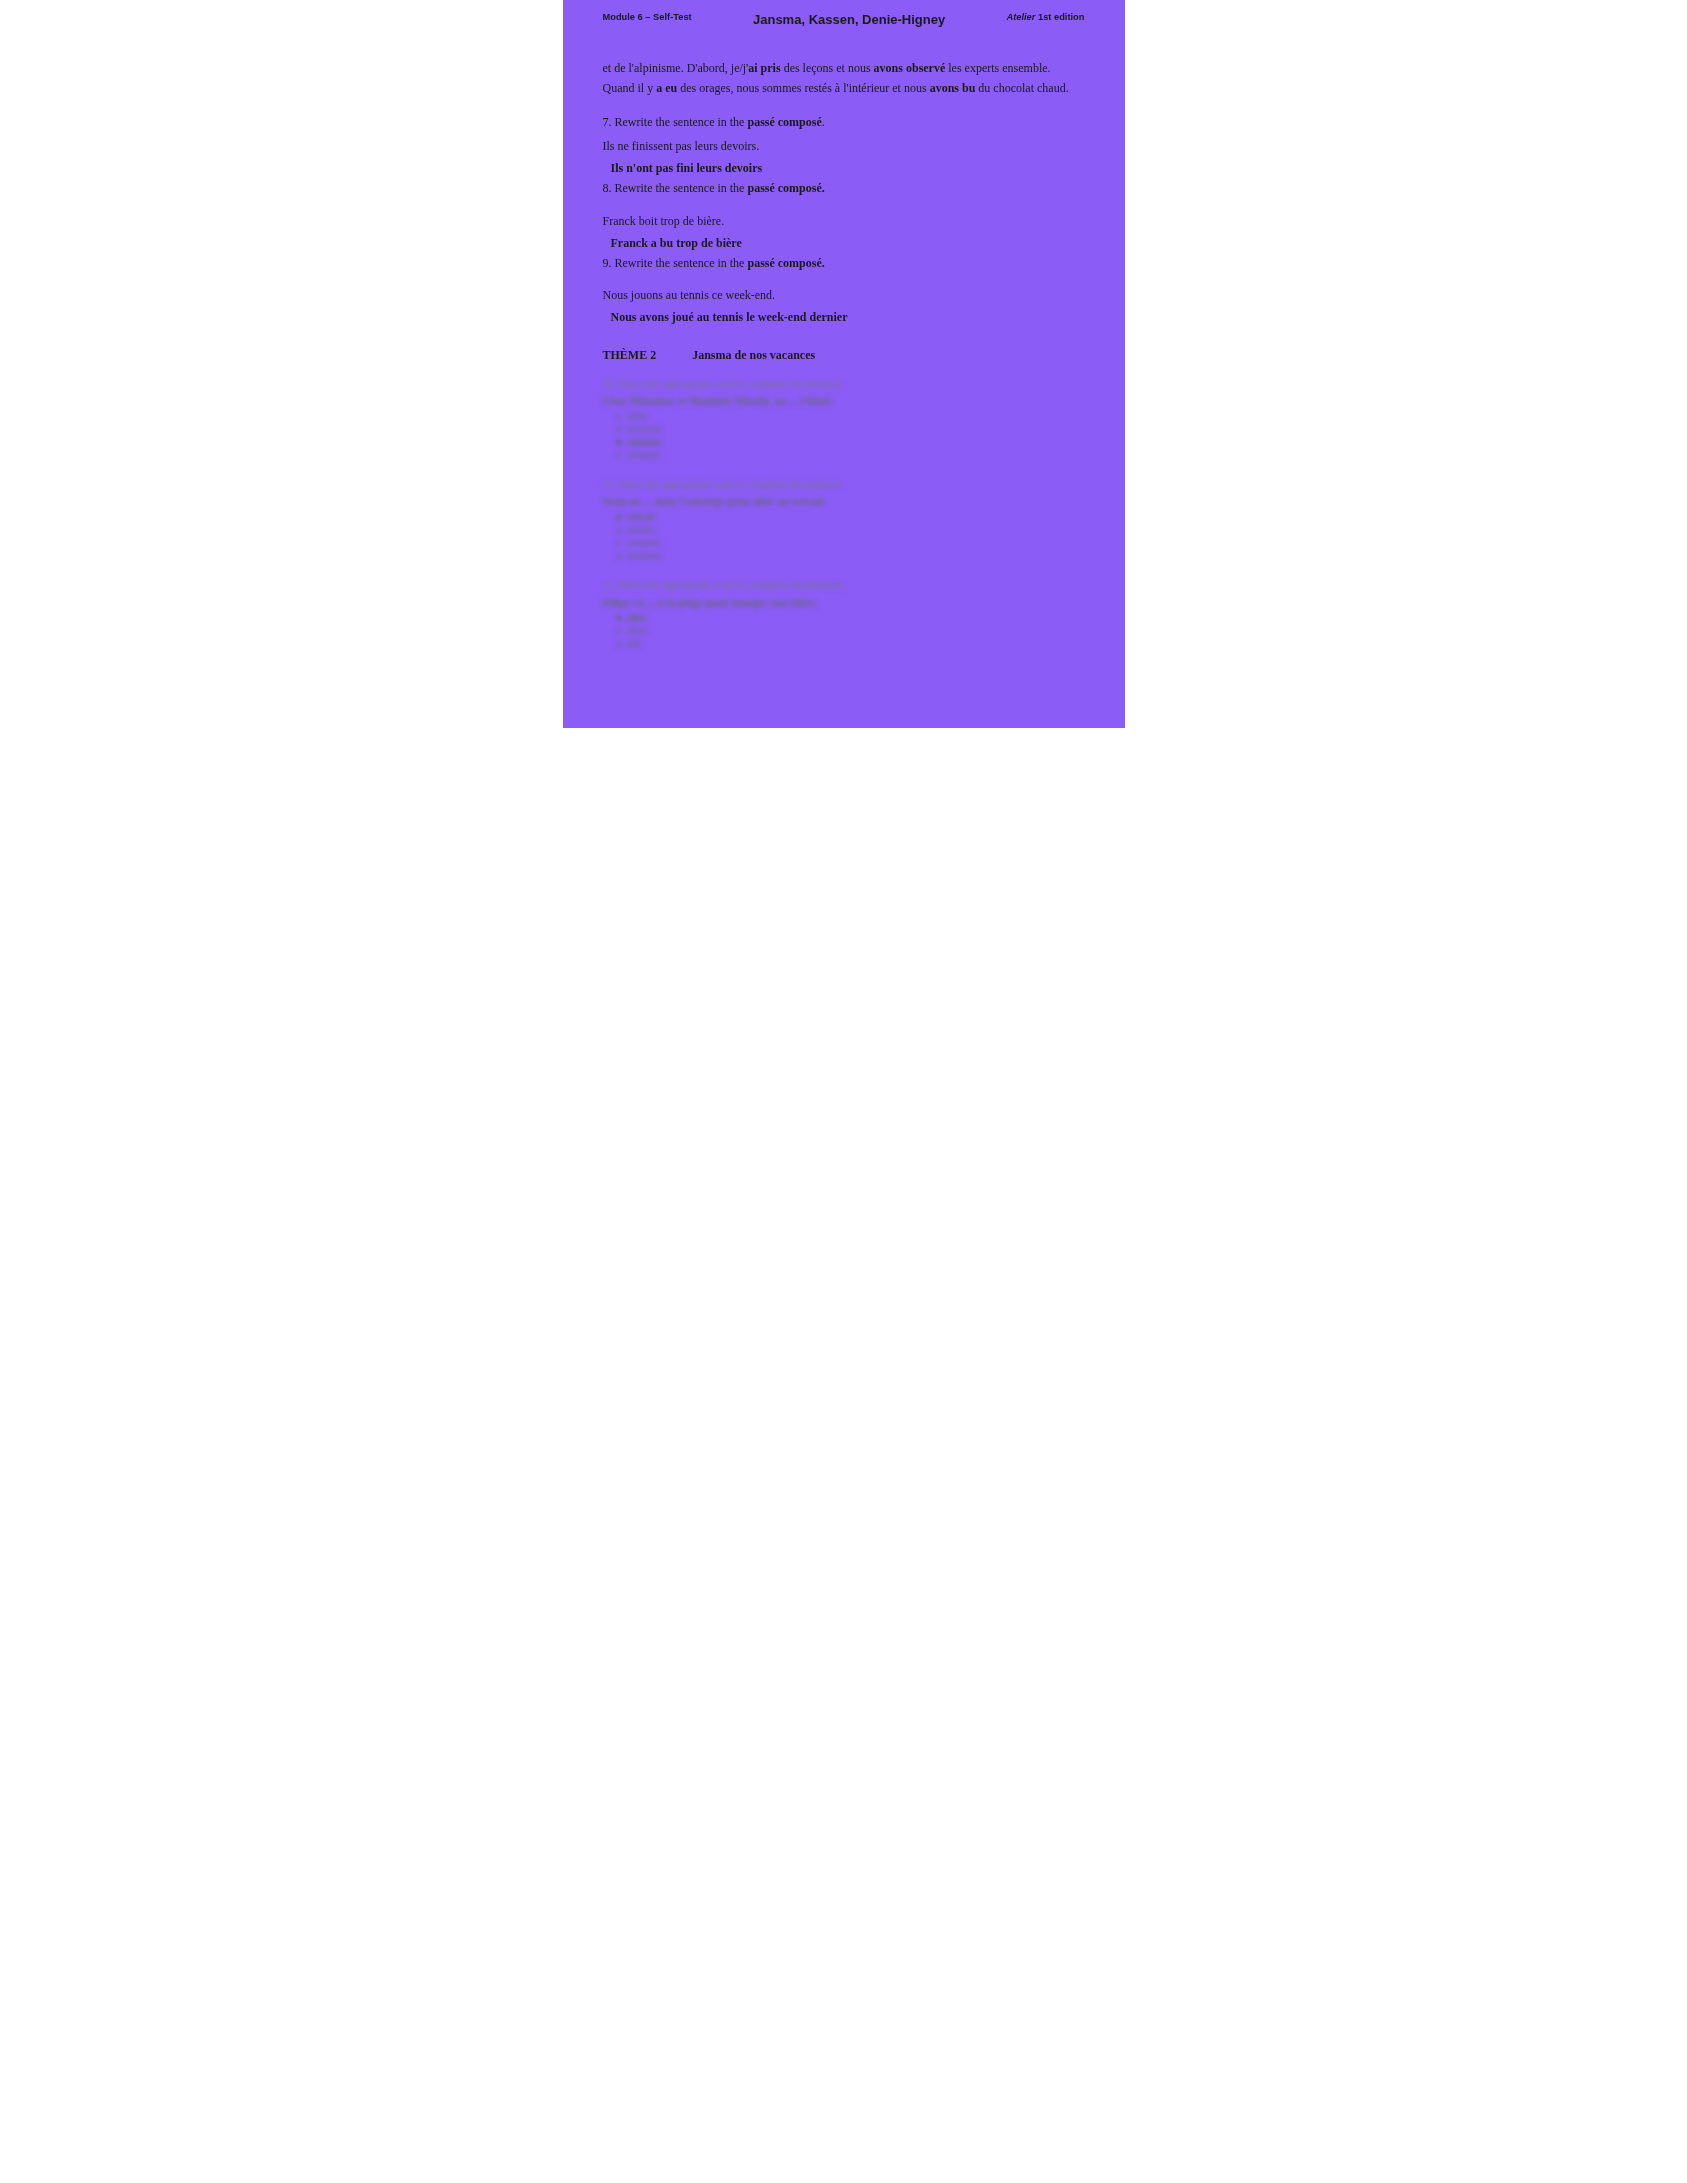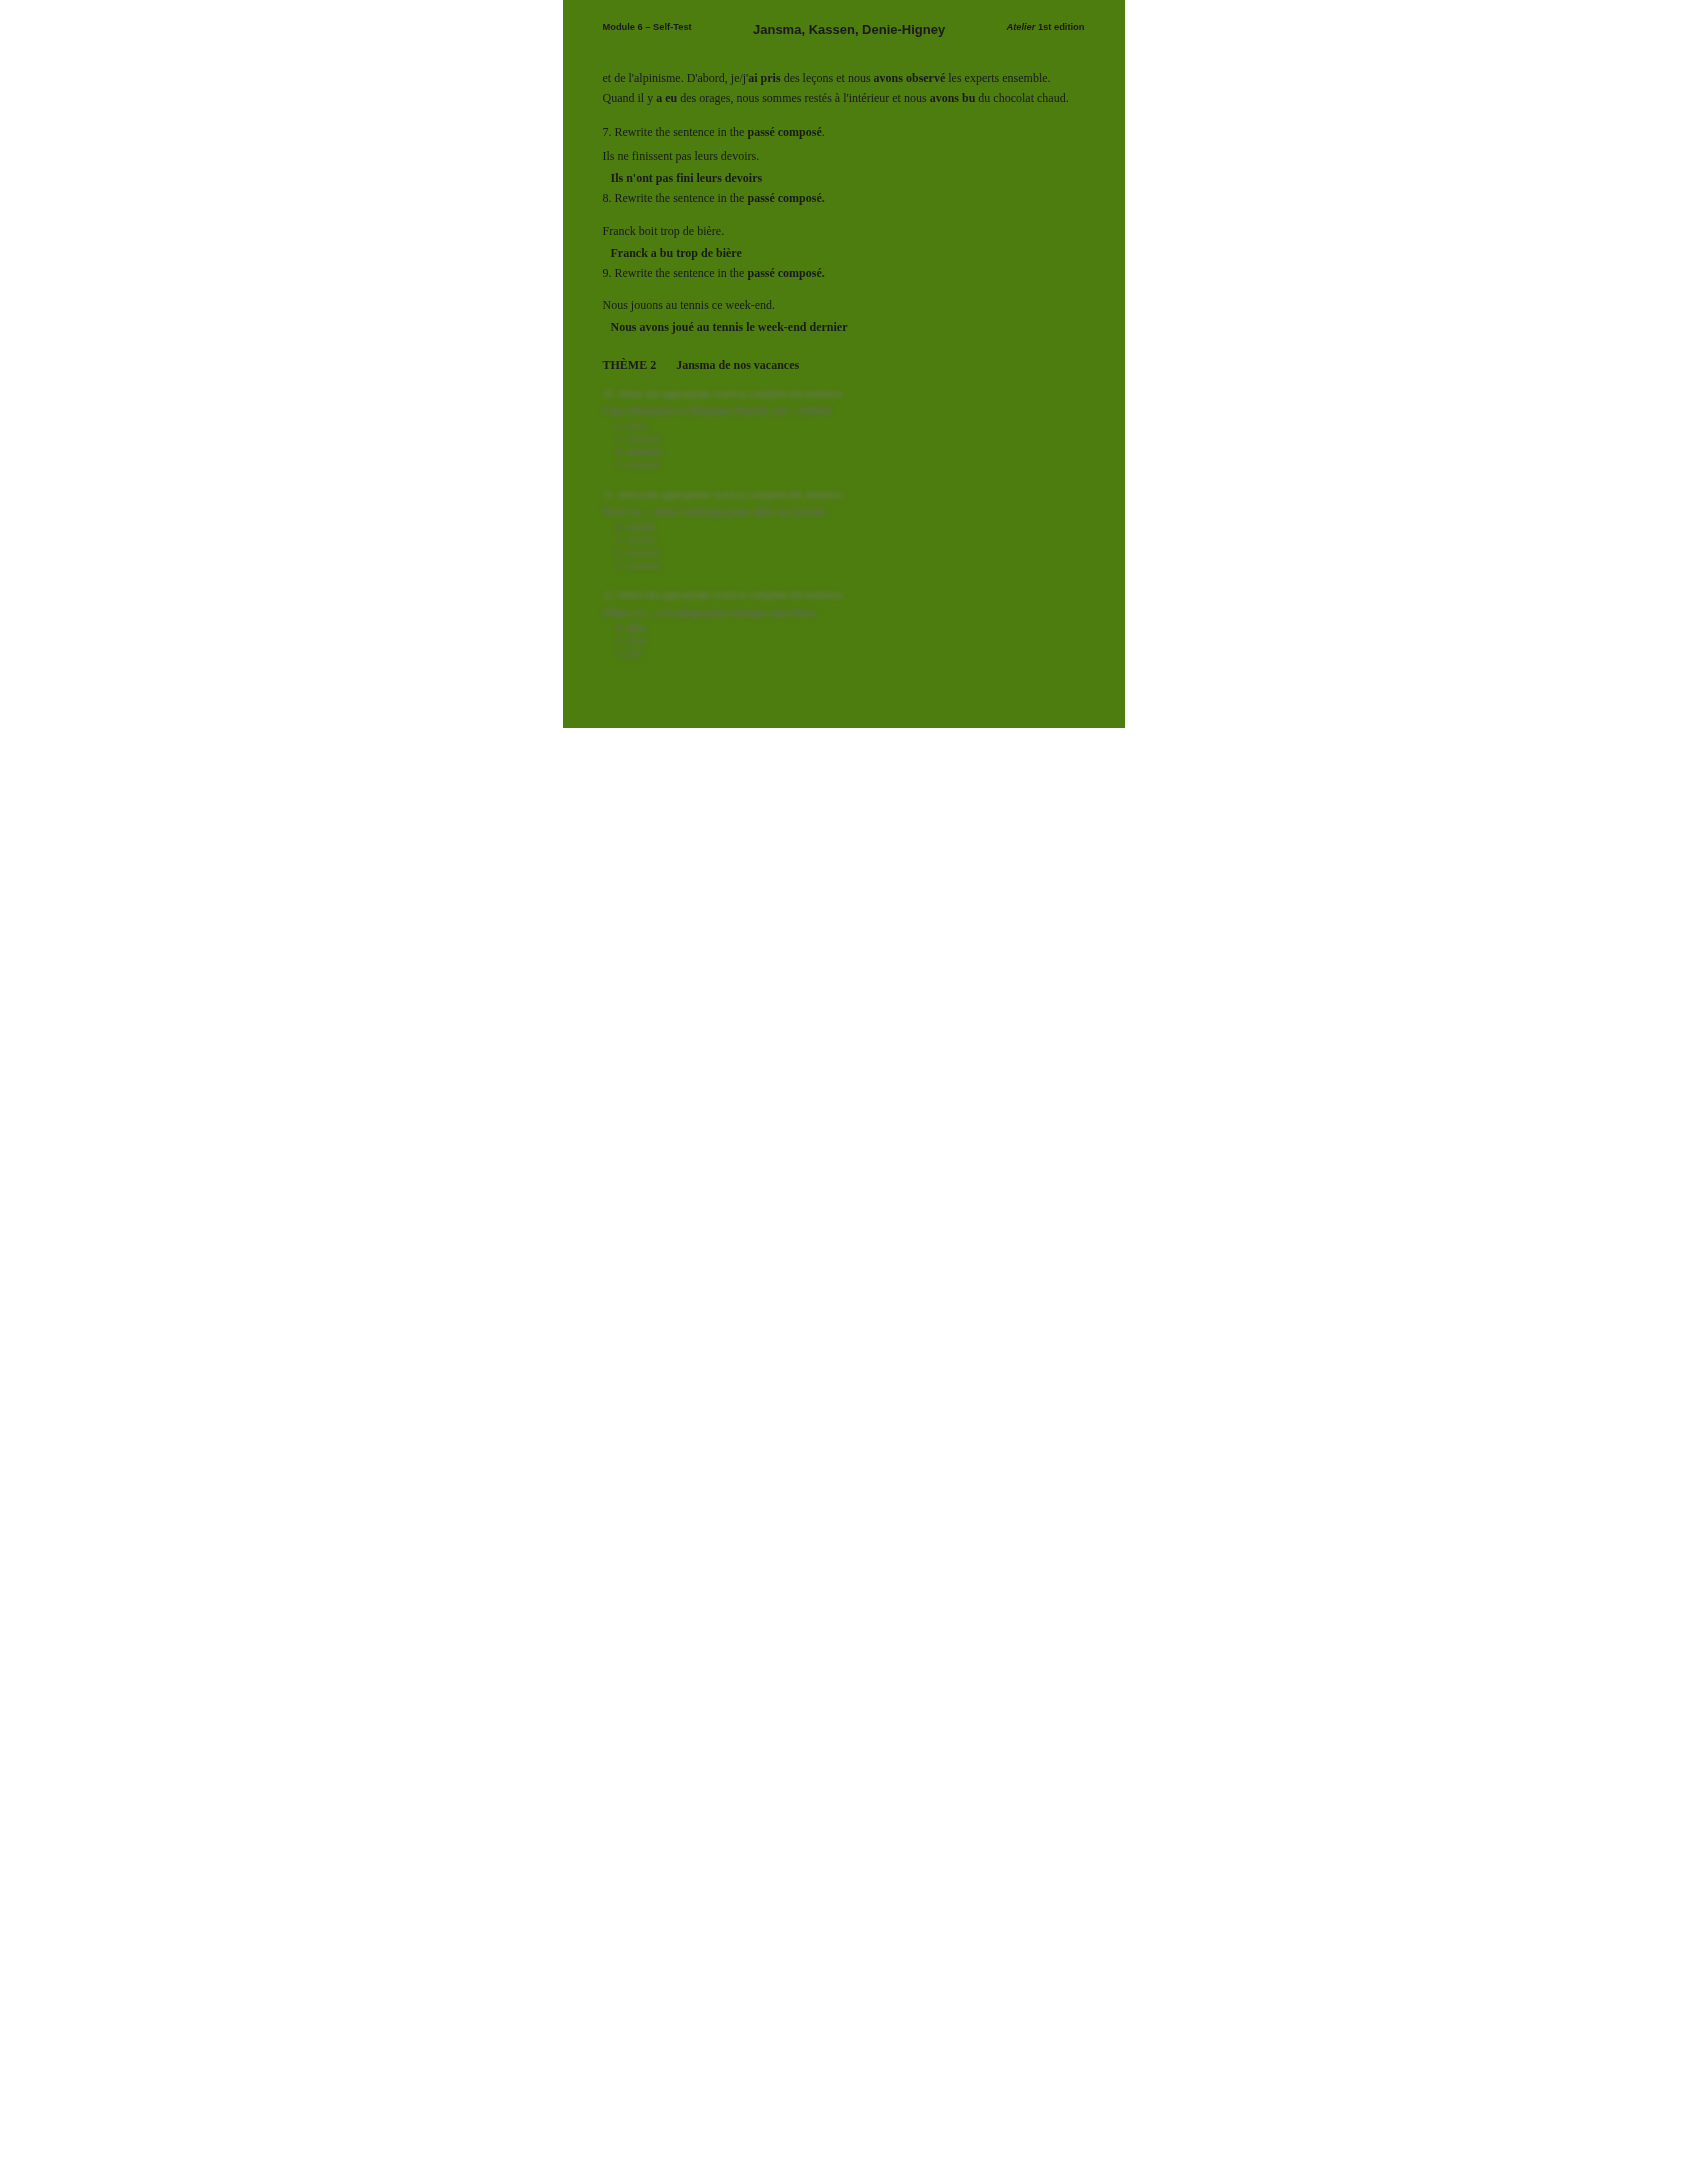--- a/index.html
+++ b/index.html
@@ -14,22 +14,22 @@
       font-size: 12px;
       color: #1a1a1a;
       width: 562px;
       margin: 0 auto;
       padding: 0;
     }
 
     .page {
       width: 562px;
       min-height: 728px;
-      padding: 22px 40px 40px 40px;
-      background: #4d7c0f;
+      padding: 12px 40px 40px 40px;
+      background: #8b5cf6;
     }
 
     .header {
       display: flex;
       justify-content: space-between;
       align-items: flex-start;
       margin-bottom: 24px;
       border-bottom: none;
     }
 
@@ -91,21 +91,21 @@
       line-height: 1.6;
       margin-left: 8px;
     }
 
     .theme-header {
       font-weight: bold;
       font-size: 12px;
       margin-top: 21px;
       margin-bottom: 14.6px;
       display: flex;
-      gap: 20px;
+      gap: 36px;
       align-items: flex-end;
     }
 
     .blurred-section {
       filter: blur(2.6px);
       user-select: none;
       color: #555;
     }
 
     .blurred-block {

